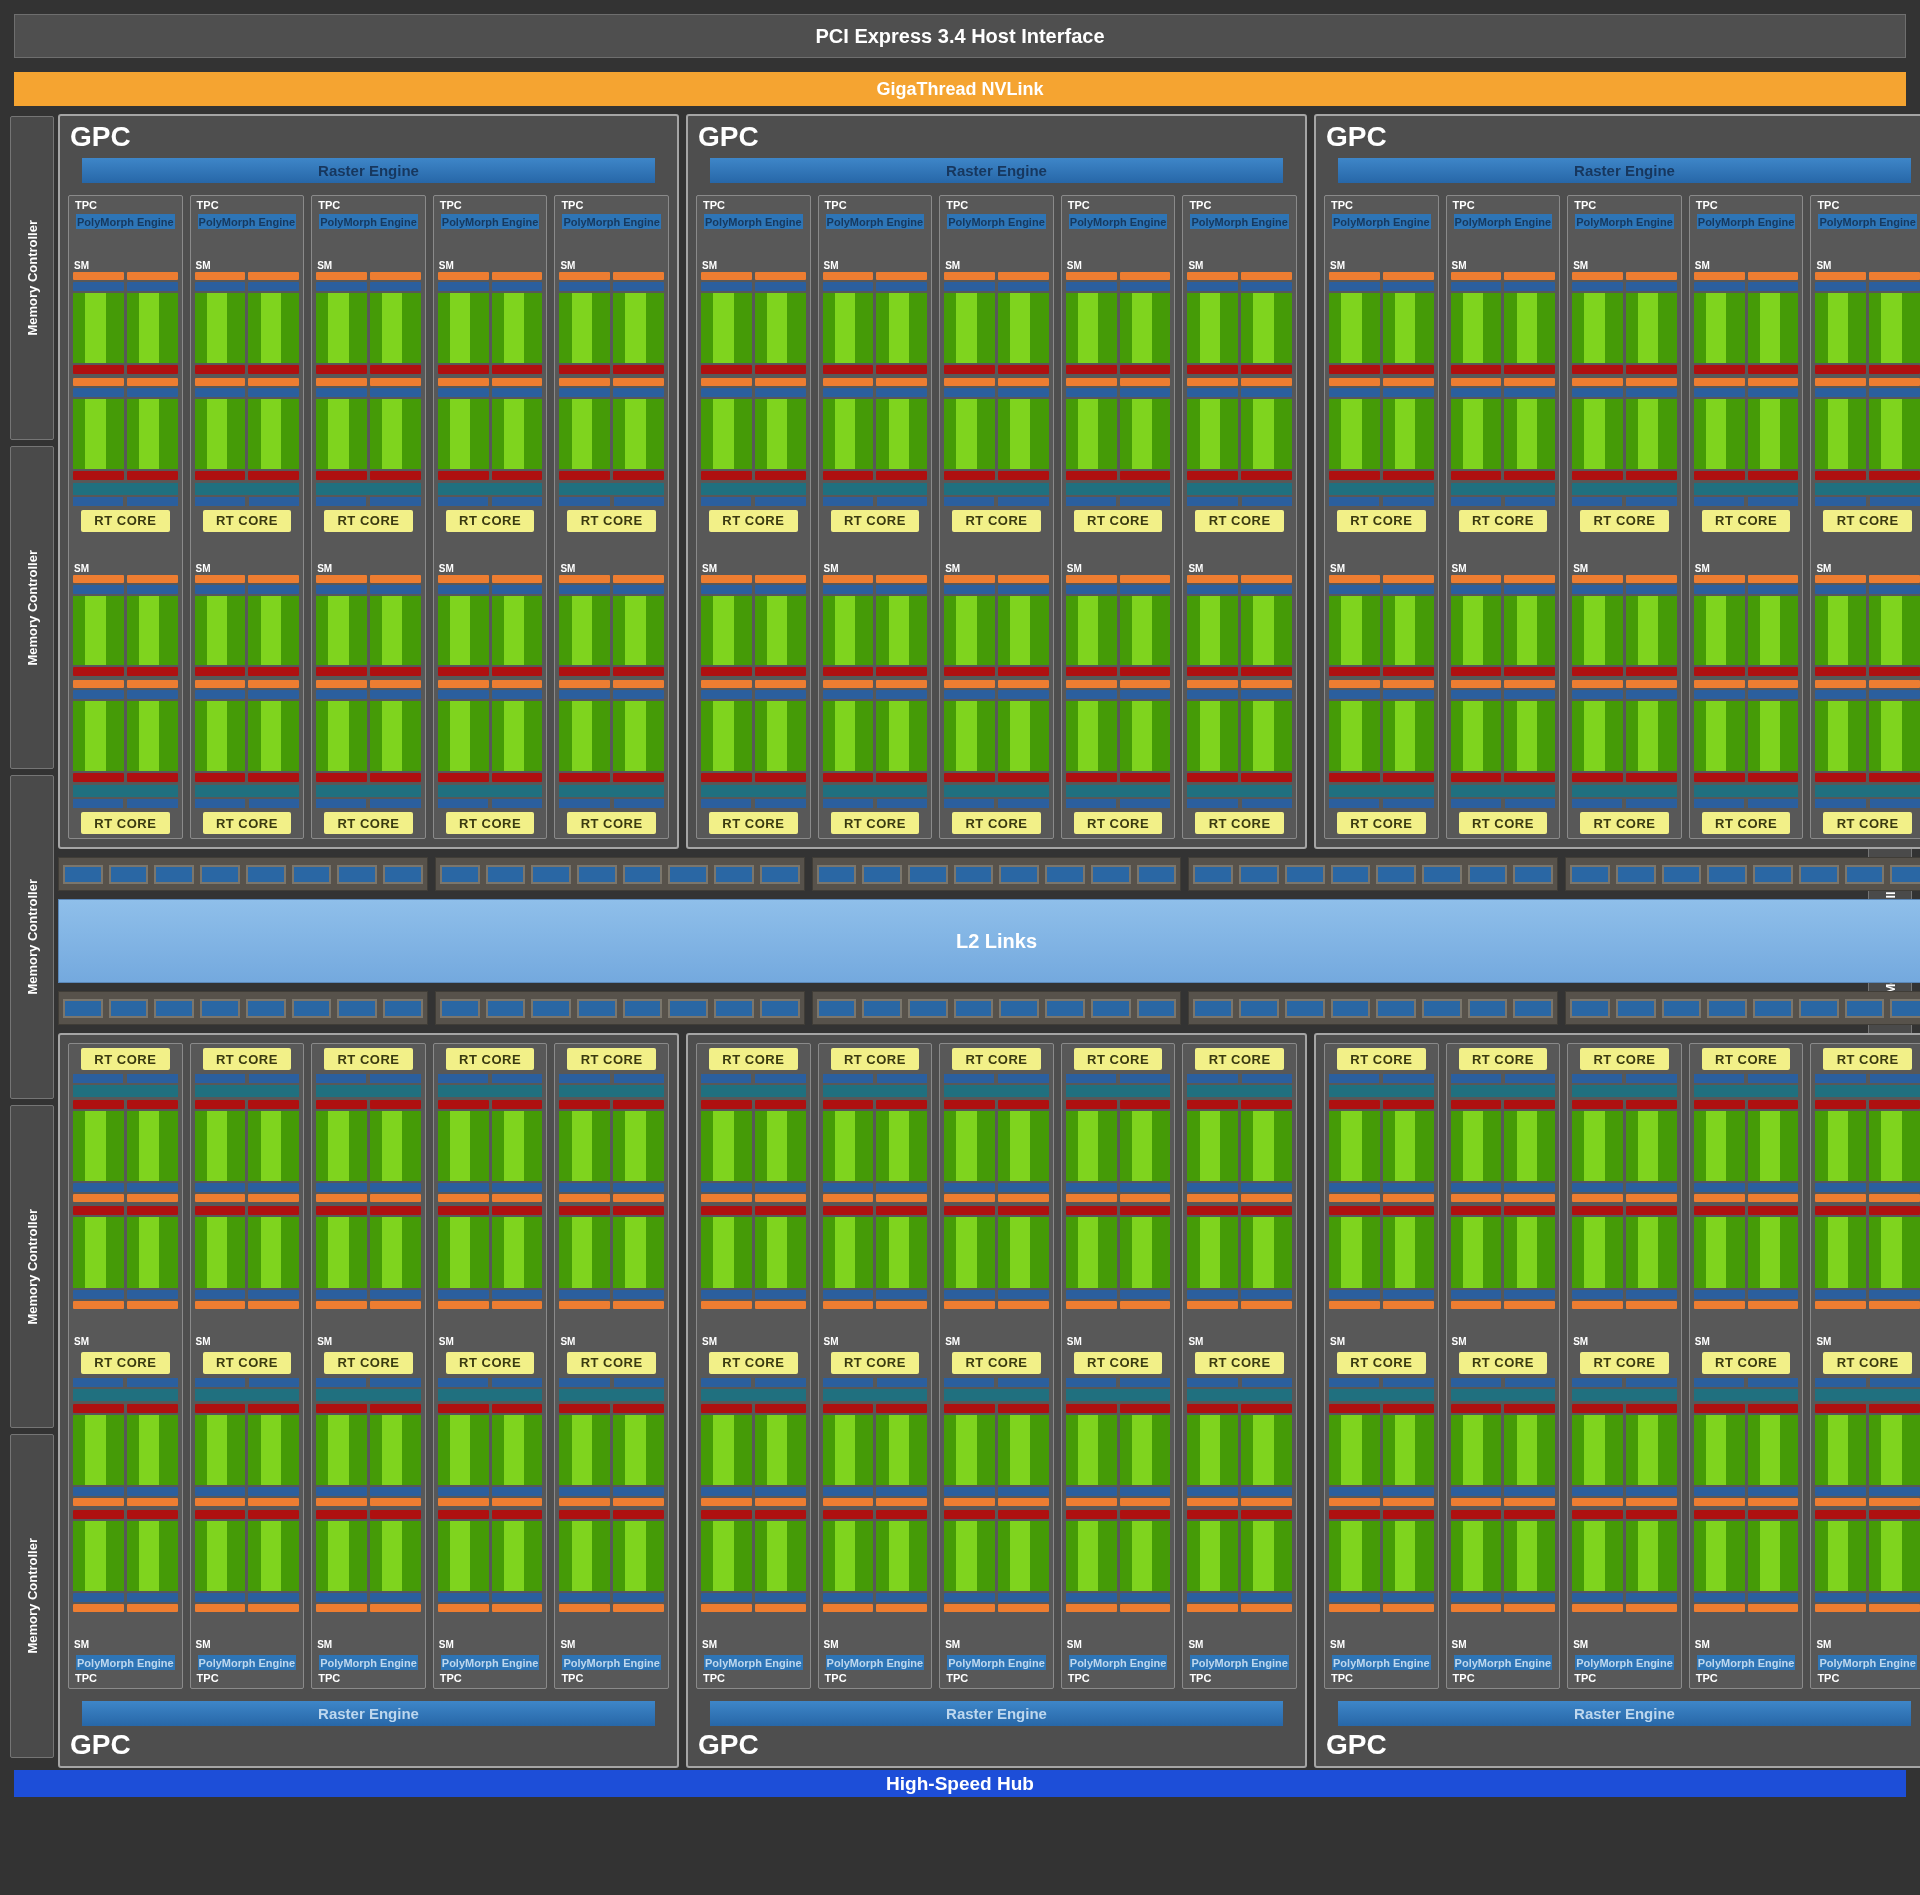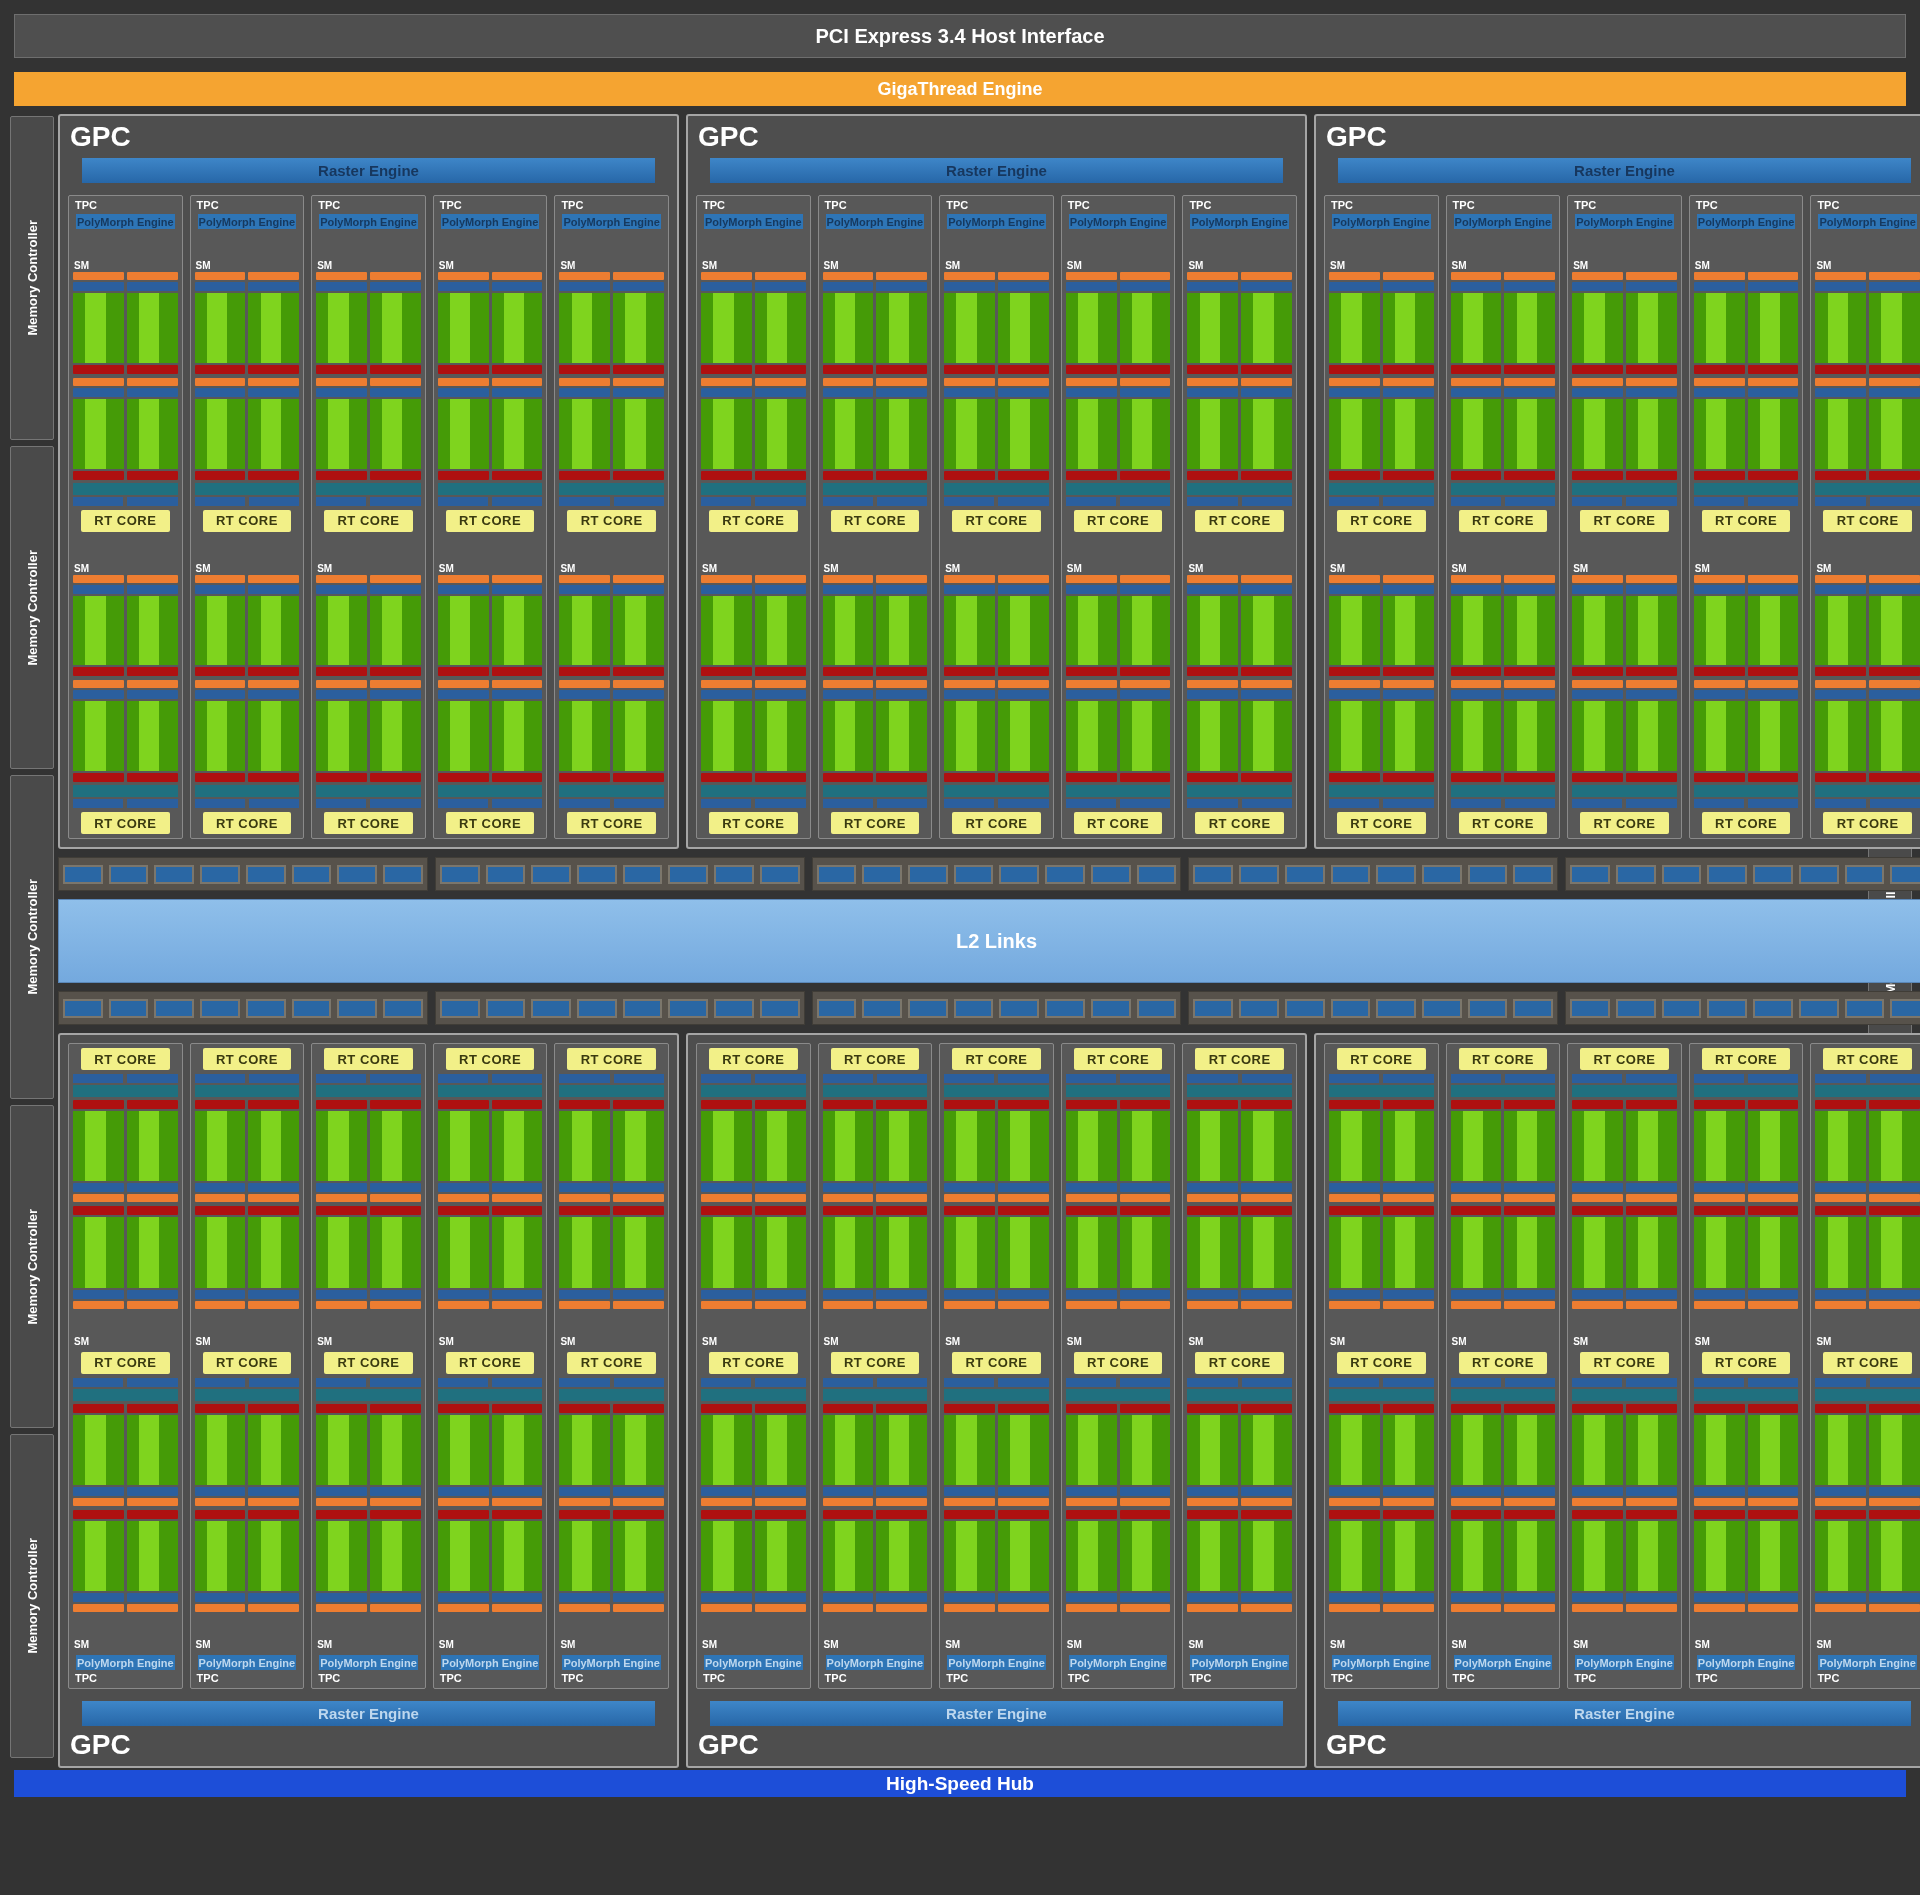--- a/index.html
+++ b/index.html
@@ -67,21 +67,21 @@
   .gpc.mirrored .rt{margin:2px 9px 4px;}
 </style>
 </head>
 <body>
 
 <div class="chip">
   <div class="bar pci">
     <span>PCI Express 3.4 Host Interface</span>
   </div>
   <div class="bar giga">
-    <span>GigaThread Engine</span>
+    <span>GigaThread NVLink</span>
   </div>
 
   <div class="mc-col mc-left" id="mc-left">
       <div class="mc-seg">
         <span class="mc-label">Memory Controller</span>
       </div>
       <div class="mc-seg">
         <span class="mc-label">Memory Controller</span>
       </div>
       <div class="mc-seg">

